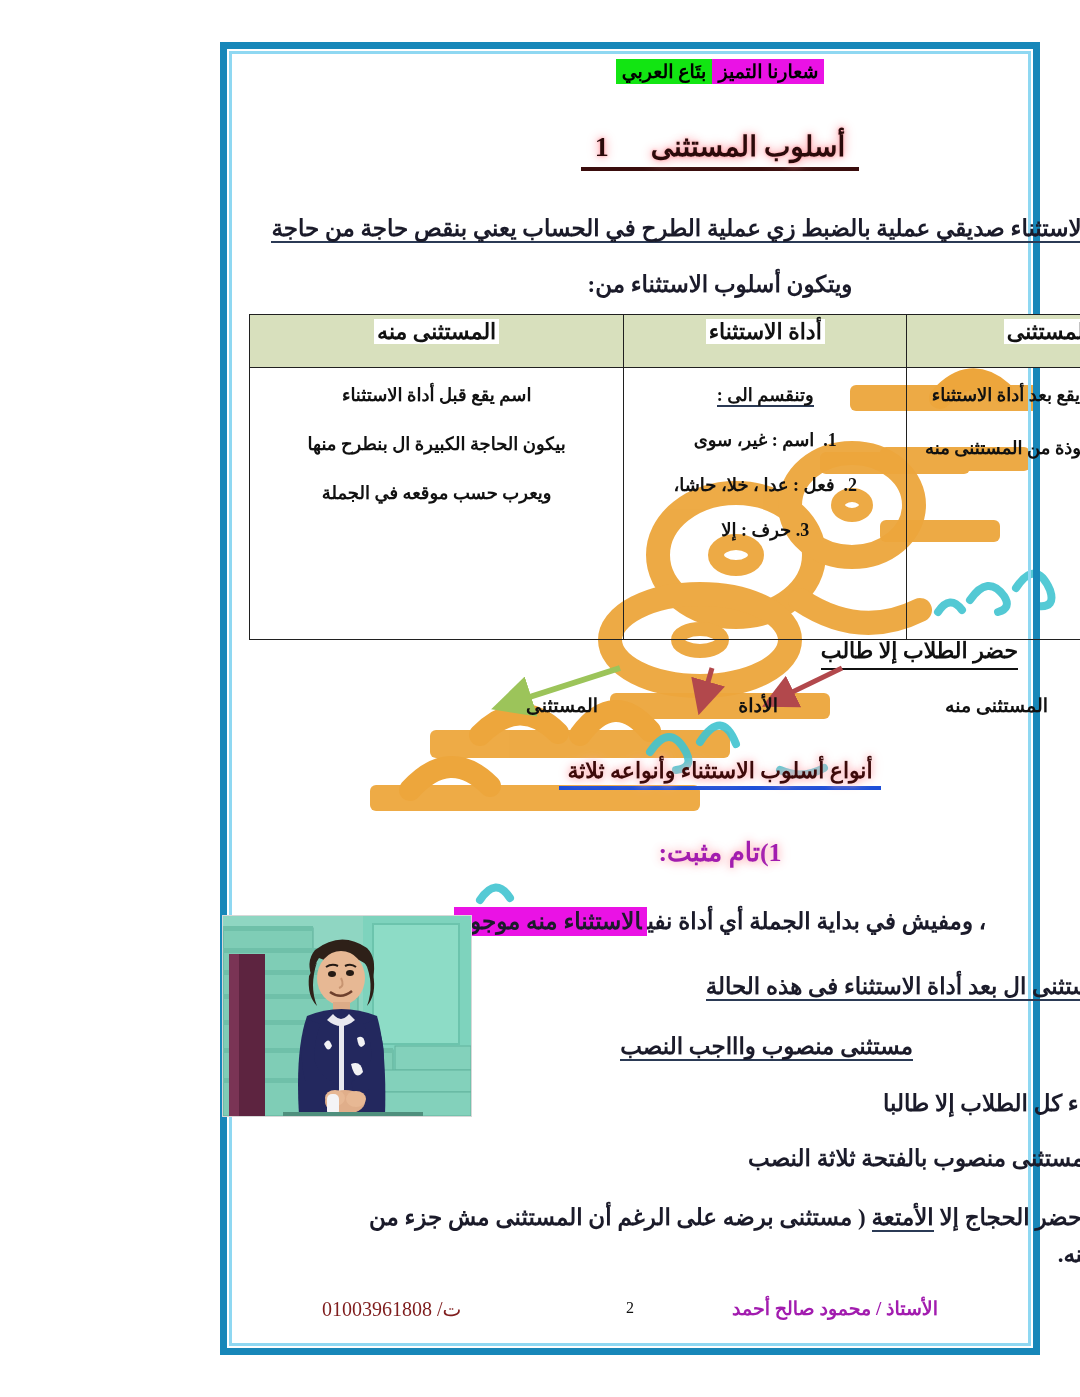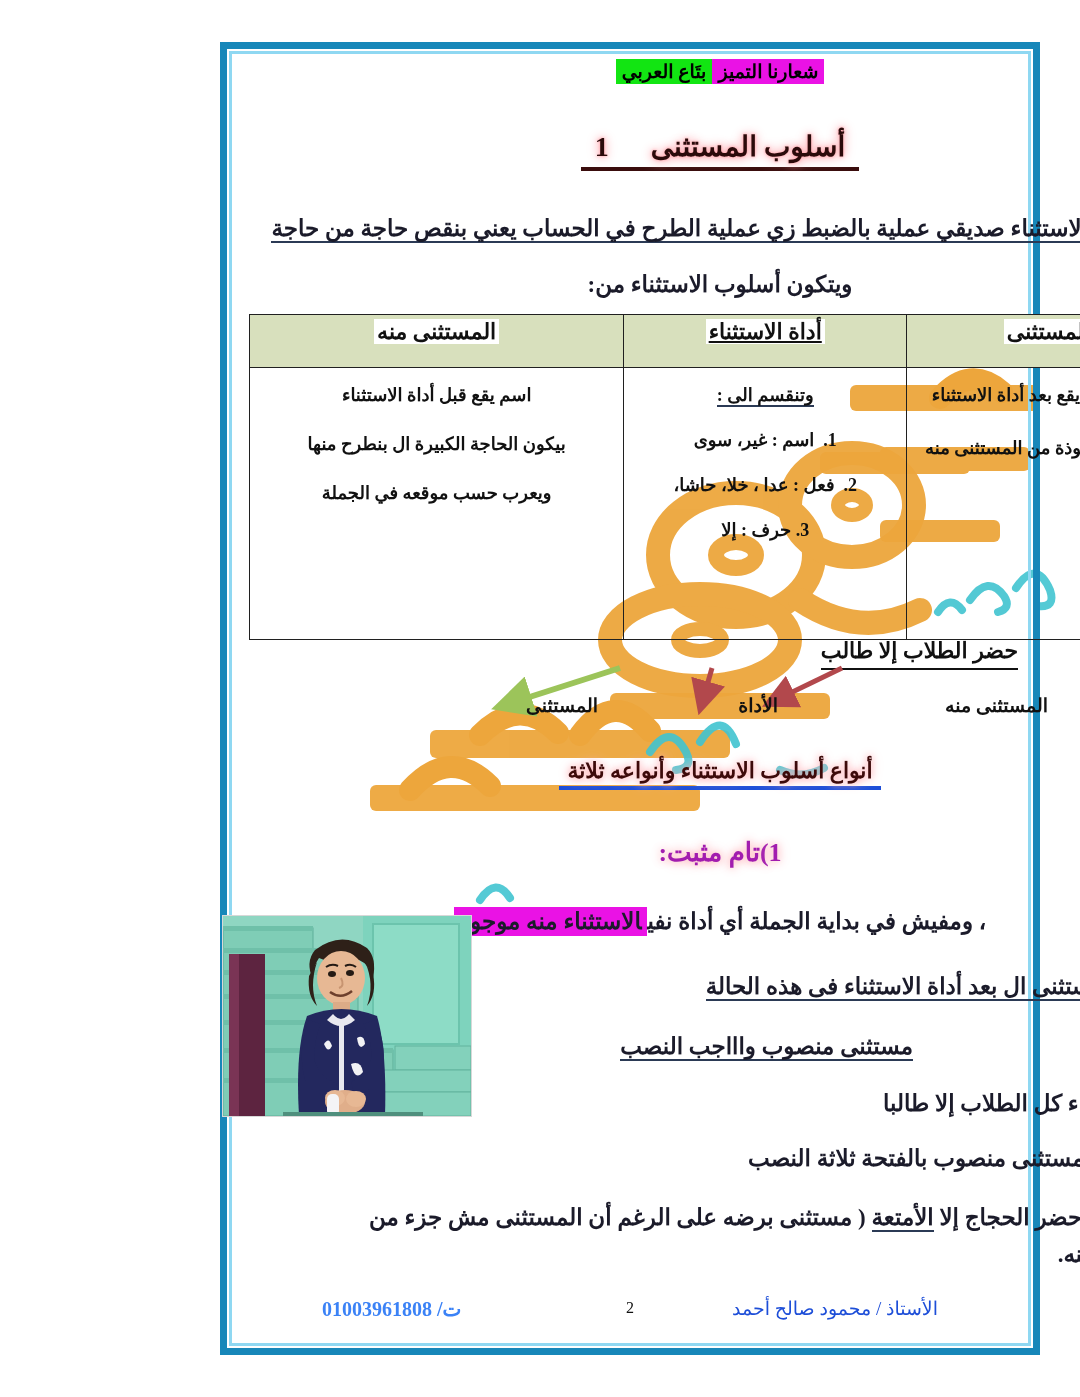--- a/index.html
+++ b/index.html
@@ -217,29 +217,29 @@
   .footer {
     position: absolute;
     left: 62px;
     right: 62px;
     top: 1297px;
     height: 34px;
     z-index: 3;
   }
   .f-right {
     position: absolute; right: 80px; top: 0;
-    font-size: 19px; font-weight: normal; color: #1d4ed8;
+    font-size: 19px; font-weight: bold; color: #a21caf;
   }
   .f-center {
     position: absolute; left: 0; right: 0; top: 2px;
     text-align: center; font-size: 16px; color: #111;
   }
   .f-left {
     position: absolute; left: 80px; top: 0;
-    font-size: 20px; font-weight: bold; color: #3b82f6;
+    font-size: 20px; font-weight: normal; color: #7f1d1d;
     direction: rtl;
   }
   .f-phone { font-family: "Liberation Serif", serif; letter-spacing: 0.5px; }
 </style>
 </head>
 <body>
 
 <div class="page">
 
   <svg class="watermark" viewBox="0 0 1080 1397" xmlns="http://www.w3.org/2000/svg">
@@ -298,21 +298,21 @@
       <span class="u-line">الاستثناء صديقي عملية بالضبط زي عملية الطرح في الحساب يعني بنقص حاجة من حاجة</span>
     </div>
     <div class="para" style="top:216px; left:0; right:0; text-align:center;">
       <span>ويتكون أسلوب الاستثناء من:</span>
     </div>
 
     <table class="tbl">
       <thead>
         <tr>
           <th style="width:284px;"><span class="cell-h">المستثنى</span></th>
-          <th style="width:283px;text-decoration:underline;"><span class="cell-h">أداة الاستثناء</span></th>
+          <th style="width:283px;"><span class="cell-h">أداة الاستثناء</span></th>
           <th style="width:375px;"><span class="cell-h">المستثنى منه</span></th>
         </tr>
       </thead>
       <tbody>
         <tr>
           <td style="height:245px;">
             <div>الاسم الذي يقع بعد أداة الاستثناء</div>
             <div style="height:18px;"></div>
             <div>الحاجة المأخوذة من المستثنى منه</div>
           </td>

